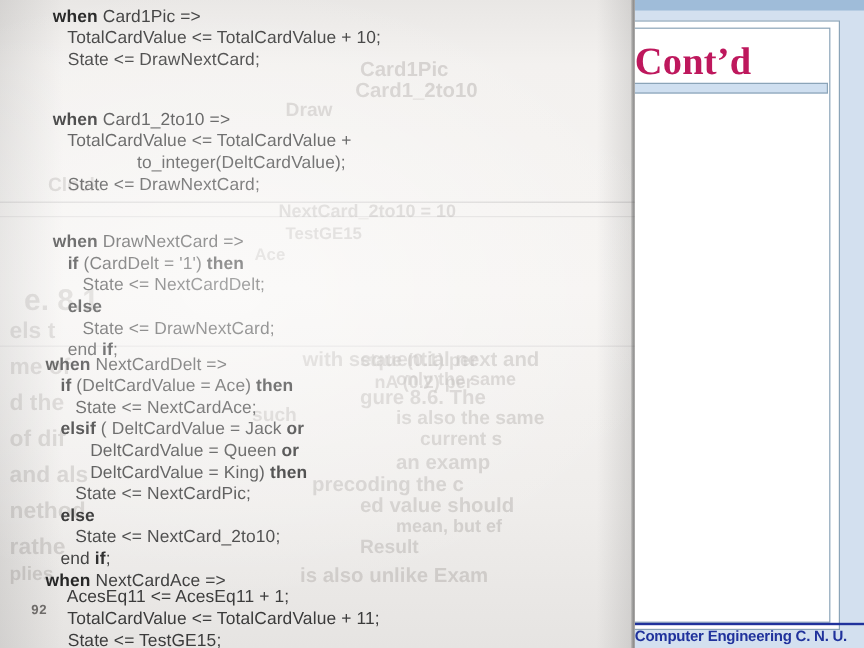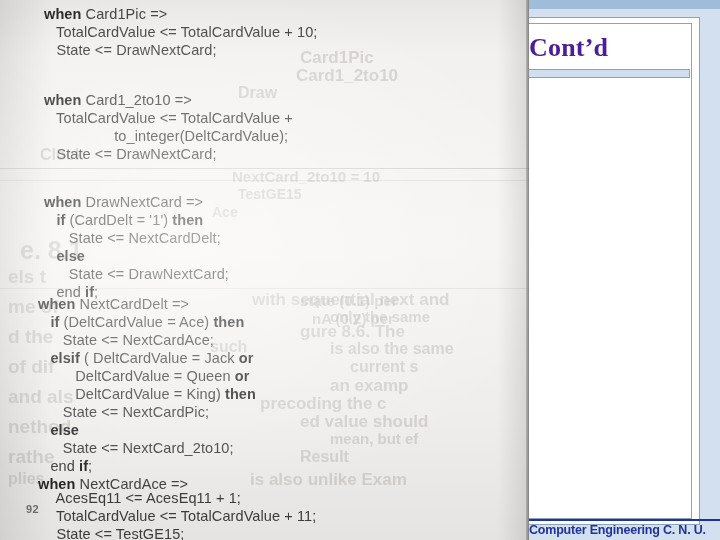--- a/index.html
+++ b/index.html
@@ -34,21 +34,21 @@
   
   .frame-inner{
     position:absolute;left:14px;top:23px;width:678px;height:496px;
     background:#ffffff;border:1px solid #8ba4b8;
     box-sizing:border-box;
   }
   
   .slide-title{
     position:absolute;left:529px;top:33px;
     font-family:"Liberation Serif", serif;
-    font-size:26px;font-weight:bold;color:#4c1d95;
+    font-size:32px;font-weight:bold;color:#be185d;
     letter-spacing:0.2px;white-space:nowrap;
   }
   
   .title-rule{
     position:absolute;left:523px;top:69px;width:167px;height:9px;
     background:#cfdff0;border:1px solid #8ba4b8;box-sizing:border-box;
   }
   
   .footer-rule{
     position:absolute;left:529px;top:519px;width:191px;height:2px;

